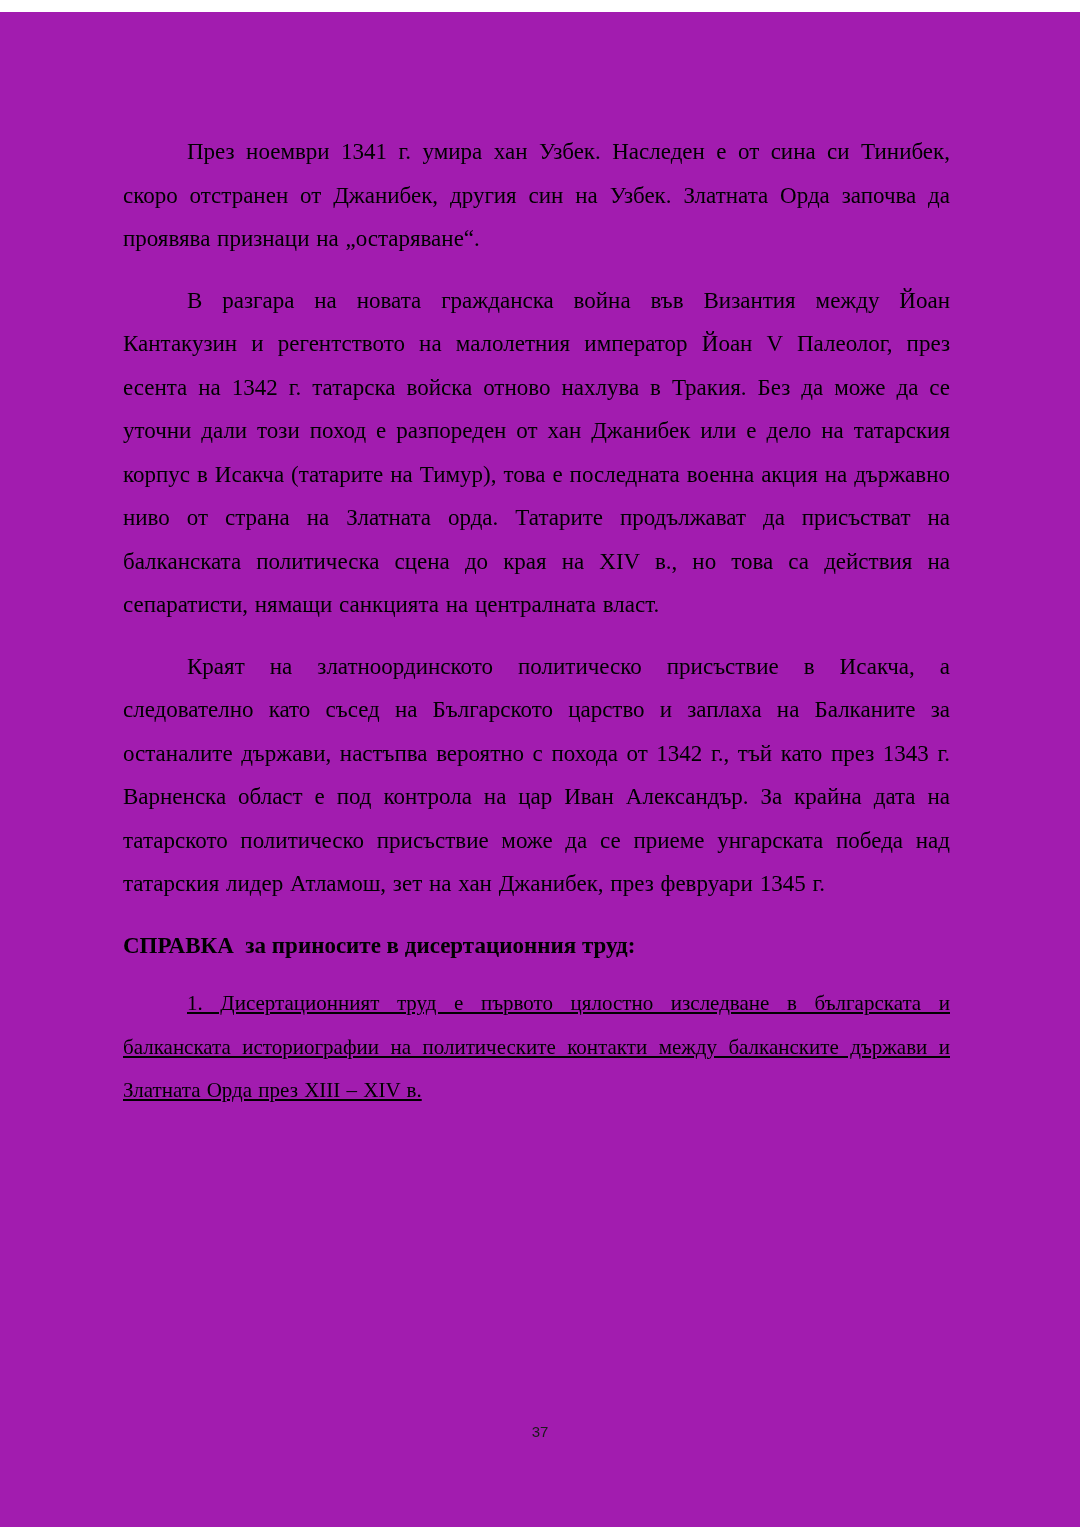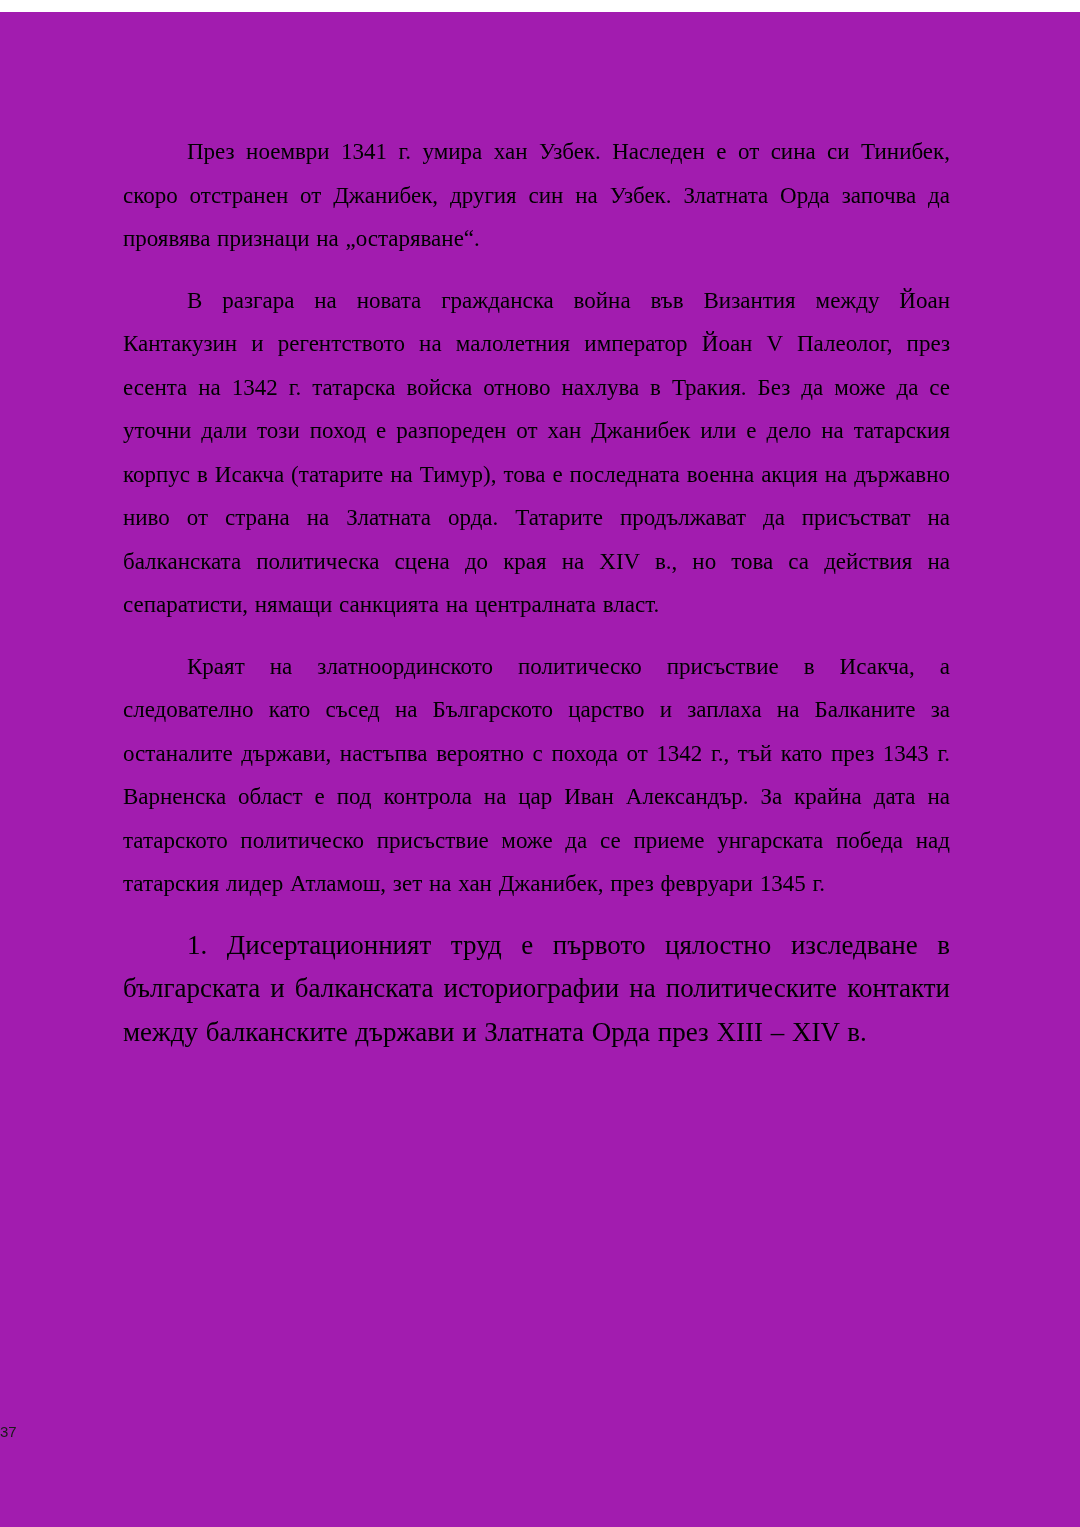--- a/index.html
+++ b/index.html
@@ -35,46 +35,49 @@
   .section-heading {
     font-size: 23px;
     line-height: 43.5px;
     font-weight: bold;
     text-align: left;
     text-indent: 0;
     margin: 0 0 15px 0;
     white-space: pre-wrap;
   }
   .numbered-par {
-    font-size: 27px;
+    font-size: 21px;
     line-height: 43.5px;
     text-align: justify;
     text-indent: 64px;
     margin: 0 0 18px 0;
     word-spacing: 1px;
+    text-decoration: underline;
   }
   .page-footer {
     position: absolute;
     top: 1422px;
     left: 0;
     width: 1080px;
+    text-align: center;
     font-family: "Liberation Sans", "DejaVu Sans", sans-serif;
     font-size: 15px;
     line-height: 20px;
     color: #1a1a1a;
   }
 </style>
 </head>
 <body>
 
 <div class="page">
   <p class="body-par">През ноември 1341 г. умира хан Узбек. Наследен е от сина си Тинибек, скоро отстранен от Джанибек, другия син на Узбек. Златната Орда започва да проявява признаци на „остаряване“.</p>
 
   <p class="body-par">В разгара на новата гражданска война във Византия между Йоан Кантакузин и регентството на малолетния император Йоан V Палеолог, през есента на 1342 г. татарска войска отново нахлува в Тракия. Без да може да се уточни дали този поход е разпореден от хан Джанибек или е дело на татарския корпус в Исакча (татарите на Тимур), това е последната военна акция на държавно ниво от страна на Златната орда. Татарите продължават да присъстват на балканската политическа сцена до края на XIV в., но това са действия на сепаратисти, нямащи санкцията на централната власт.</p>
 
   <p class="body-par">Краят на златноординското политическо присъствие в Исакча, а следователно като съсед на Българското царство и заплаха на Балканите за останалите държави, настъпва вероятно с похода от 1342 г., тъй като през 1343 г. Варненска област е под контрола на цар Иван Александър. За крайна дата на татарското политическо присъствие може да се приеме унгарската победа над татарския лидер Атламош, зет на хан Джанибек, през февруари 1345 г.</p>
 
 
+  <h2 class="section-heading">СПРАВКА  за приносите в дисертационния труд:</h2>
 
   <p class="numbered-par">1. Дисертационният труд е първото цялостно изследване в българската и балканската историографии на политическите контакти между балканските държави и Златната Орда през XIII – XIV в.</p>
 </div>
 
 <div class="page-footer">37</div>
 
 </body></html>

